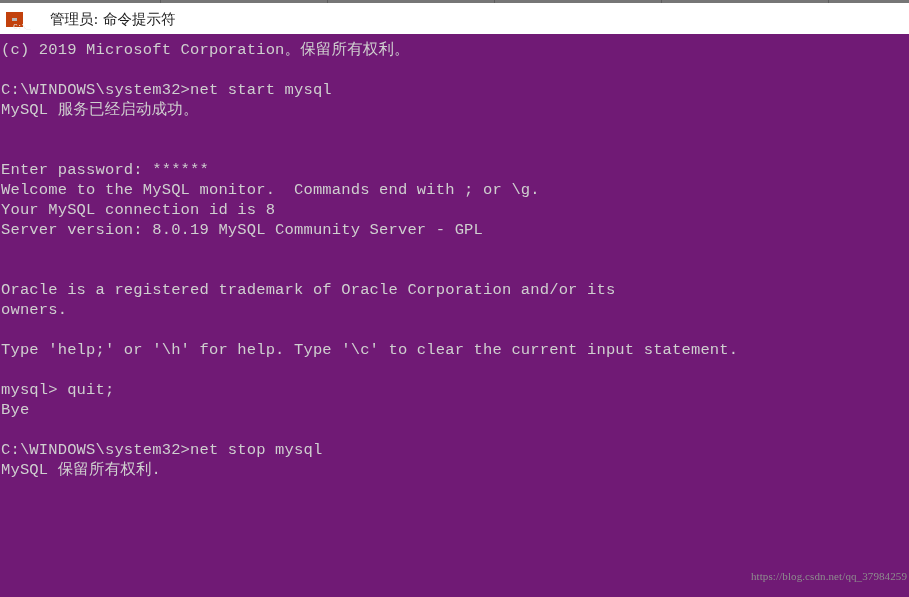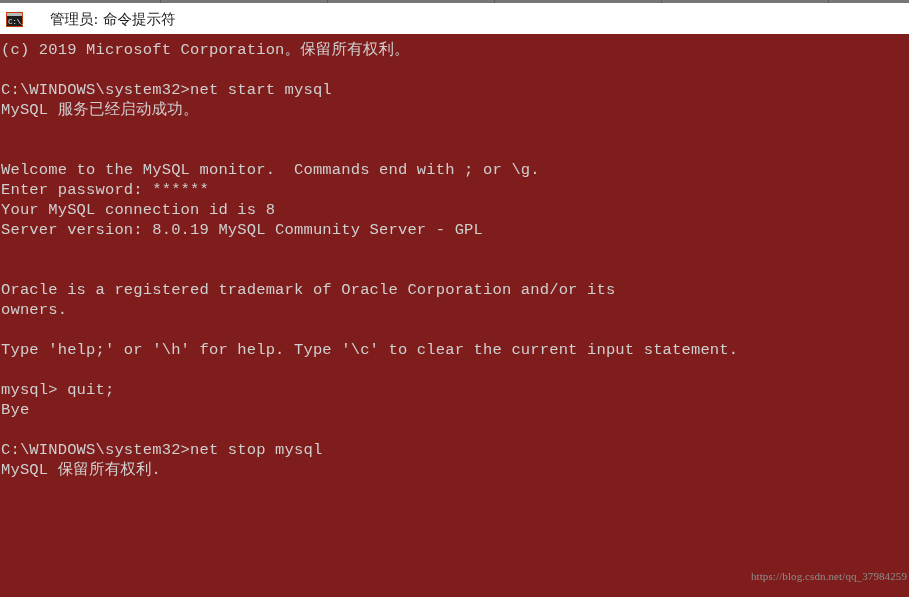--- a/index.html
+++ b/index.html
@@ -52,21 +52,21 @@
     padding-left: 6px;
     box-sizing: border-box;
   }
 
   #console-icon {
     width: 17px;
     height: 15px;
     flex: 0 0 auto;
     position: relative;
     background: #1d1d1d;
-    border: 1px solid #c2410c;
+    border: 6px solid #c2410c;
     box-sizing: border-box;
     margin-top: 1px;
   }
   #console-icon .icon-titlebar {
     position: absolute;
     top: 0;
     left: 0;
     right: 0;
     height: 3px;
     background: #b9b9b9;
@@ -92,21 +92,21 @@
     white-space: nowrap;
   }
 
   
   #console {
     position: absolute;
     top: 34px;
     left: 0;
     width: 909px;
     height: 563px;
-    background: #7f1d1d;
+    background: #701a75;
     overflow: hidden;
   }
 
   #console-lines {
     position: absolute;
     top: 6px;
     left: 1px;
     width: 908px;
   }
 
@@ -158,22 +158,22 @@
   </div>
 
   <div id="console">
     <div id="console-lines">
         <div class="cline">(c) 2019 Microsoft Corporation。保留所有权利。</div>
         <div class="cline blank"></div>
         <div class="cline">C:\WINDOWS\system32&gt;net start mysql</div>
         <div class="cline">MySQL 服务已经启动成功。</div>
         <div class="cline blank"></div>
         <div class="cline blank"></div>
+        <div class="cline">Enter password: ******</div>
         <div class="cline">Welcome to the MySQL monitor.  Commands end with ; or \g.</div>
-        <div class="cline">Enter password: ******</div>
         <div class="cline">Your MySQL connection id is 8</div>
         <div class="cline">Server version: 8.0.19 MySQL Community Server - GPL</div>
         <div class="cline blank"></div>
         <div class="cline blank"></div>
         <div class="cline">Oracle is a registered trademark of Oracle Corporation and/or its</div>
         <div class="cline">owners.</div>
         <div class="cline blank"></div>
         <div class="cline">Type 'help;' or '\h' for help. Type '\c' to clear the current input statement.</div>
         <div class="cline blank"></div>
         <div class="cline">mysql&gt; quit;</div>

